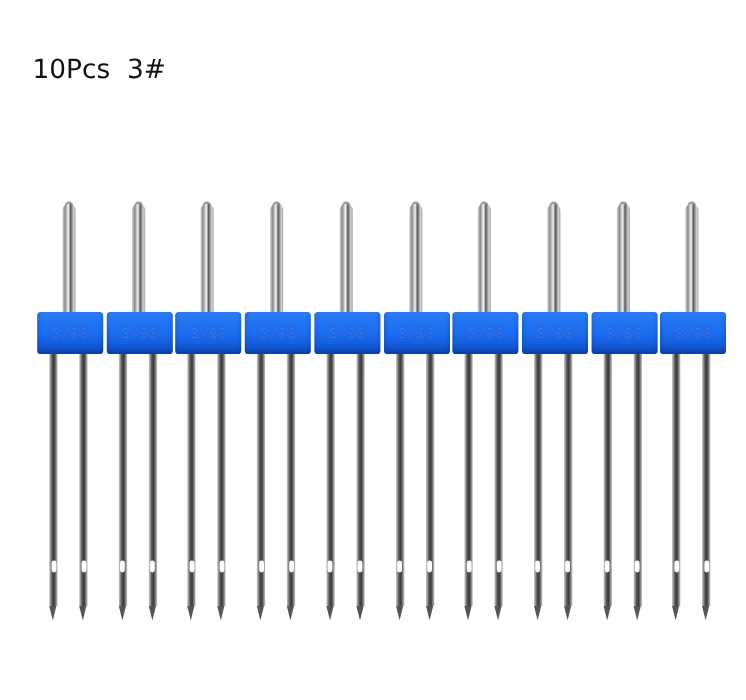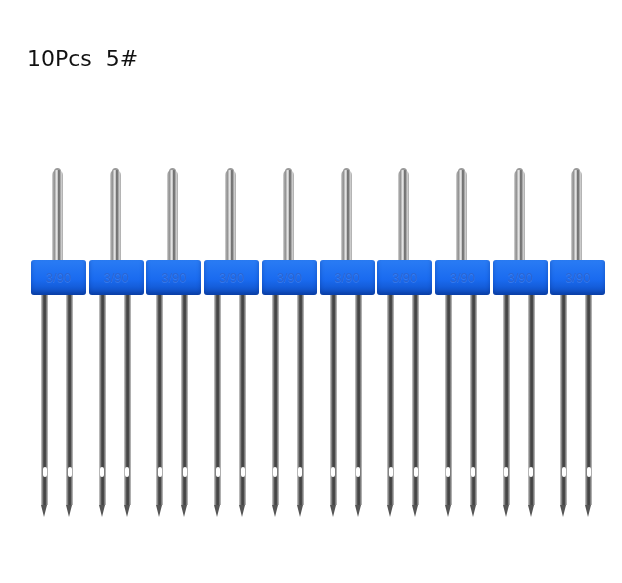--- a/index.html
+++ b/index.html
@@ -5,32 +5,32 @@
   html, body { margin:0; padding:0; }
   body { width:622px; height:583px; background:#ffffff; position:relative; overflow:hidden; font-family:"DejaVu Sans", sans-serif; }
   .title { position:absolute; left:27px; top:46px; font-size:22px; color:#111; letter-spacing:0px; white-space:pre; }
   .needle { position:absolute; top:168px; width:56px; height:345px; }
   .shank { position:absolute; left:21px; top:2px; width:11px; height:92px;
     background:linear-gradient(90deg,#d8d8d8 0%,#8a8a8a 20%,#f4f4f4 45%,#5a5a5a 62%,#cfcfcf 85%,#a8a8a8 100%); border-radius:5px 5px 0 0; }
   .shank-tip { position:absolute; left:23px; top:0; width:7px; height:6px; background:#9a9a9a; border-radius:4px 4px 0 0; }
   .block { position:absolute; left:0; top:92px; width:55px; height:35px; border-radius:3px;
     background:linear-gradient(180deg,#2a7cf4 0%,#1a6bf0 55%,#0f4fc4 100%); box-shadow:inset 0 -3px 4px rgba(0,30,100,.35);
     display:flex; align-items:center; justify-content:center; }
-  .block-label { color:#2f63c9; font-size:13px; font-family:Liberation Sans, sans-serif; opacity:.8; text-shadow:0 1px 0 rgba(120,170,255,.35); }
+  .block-label { color:#2f63c9; font-size:13px; font-family:Liberation Mono, monospace; opacity:.8; text-shadow:0 1px 0 rgba(120,170,255,.35); }
   .leg { position:absolute; top:127px; width:7px; height:210px;
     background:linear-gradient(90deg,#d0d0d0 0%,#555 35%,#3a3a3a 60%,#c8c8c8 100%); }
   .leg.l { left:10px; } .leg.r { left:35px; }
   .eye { position:absolute; left:1.5px; top:172px; width:4px; height:10px; background:#fff; border-radius:2px; }
   .point { position:absolute; top:337px; width:0; height:0; border-left:3.5px solid transparent; border-right:3.5px solid transparent; border-top:12px solid #555; }
   .point.l { left:10px; } .point.r { left:35px; }
 </style>
 </head>
 <body>
 
-<div class="title">10Pcs  5#</div>
+<div class="title">10Pcs  3#</div>
 
 <div id="needles">
     <div class="needle" style="left: 31px;">
     <div class="shank-tip"></div>
     <div class="shank"></div>
     <div class="block">
       <span class="block-label">3/90</span>
     </div>
     <div class="leg l">
         <div class="eye"></div>

